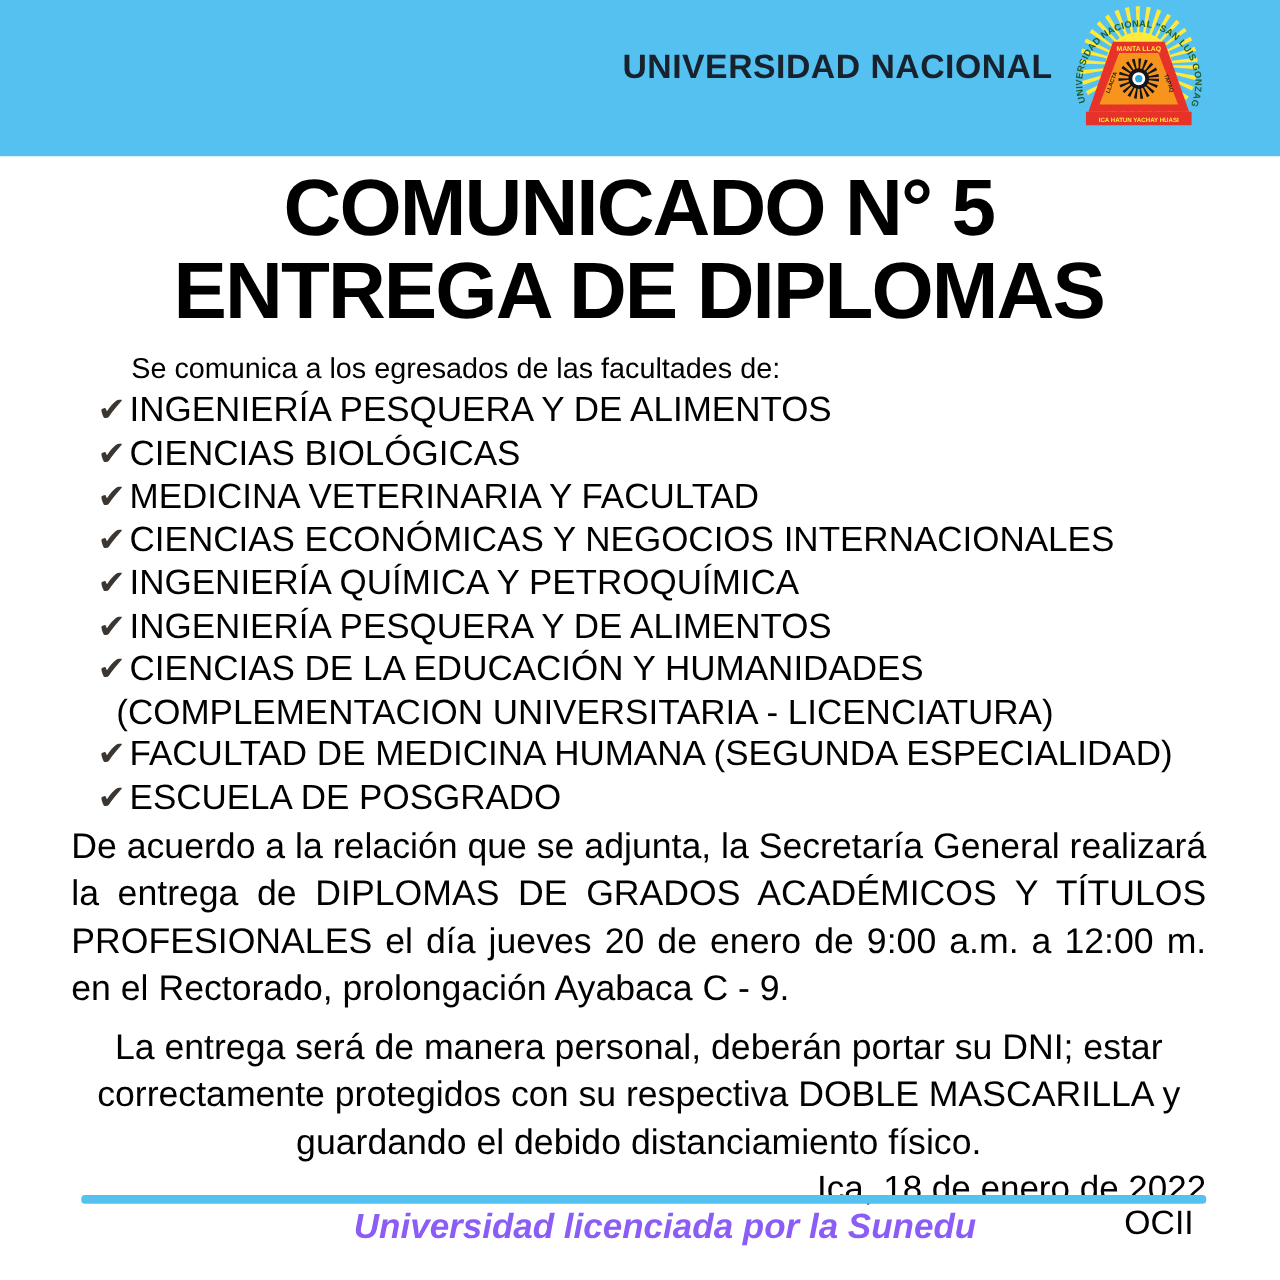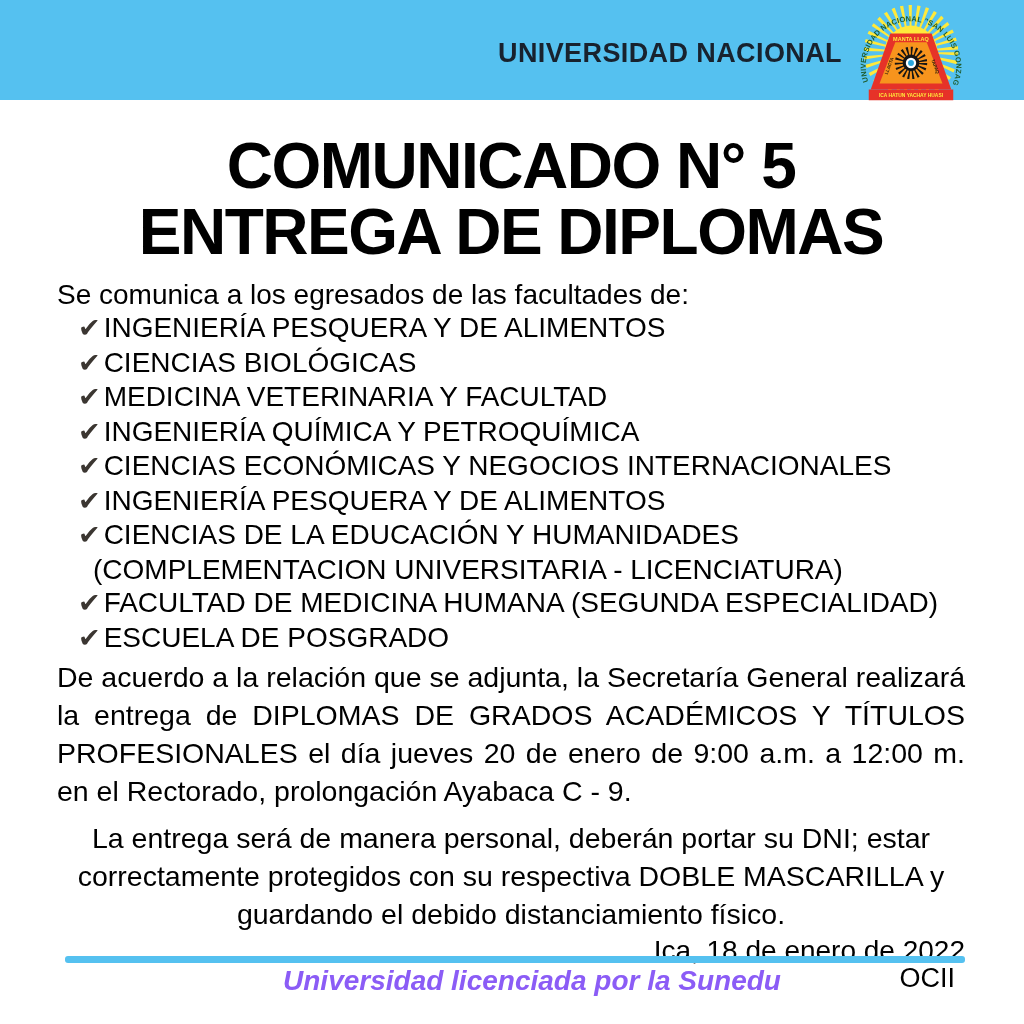--- a/index.html
+++ b/index.html
@@ -11,21 +11,21 @@
     background: #ffffff;
     overflow: hidden;
     font-family: "Liberation Sans", sans-serif;
     color: #000;
   }
 
   
   .topbar {
     position: absolute;
     top: 0; left: 0;
-    width: 1024px; height: 100px;
+    width: 1024px; height: 125px;
     background: #55C1F0;
   }
   .univ-name {
     position: absolute;
     top: 40px;
     right: 182px;
     text-align: right;
     color: #18222E;
     line-height: 1.0;
     white-space: nowrap;
@@ -62,22 +62,23 @@
     margin-top: 16px;
     text-align: center;
     font-size: 64px;
     font-weight: 700;
     letter-spacing: -1.5px;
     line-height: 66px;
     color: #000;
   }
   .intro {
     margin-top: 13px;
-    font-size: 28px;
+    font-size: 23px;
     line-height: 33px;
+    margin-left: 48px;
   }
   .faculty-list {
     list-style: none;
     margin-left: 21px;
   }
   .faculty-list li { line-height: 33.5px; font-size: 28px; }
   .check {
     font-size: 27px;
     color: #3B3631;
     margin-right: 3px;
@@ -176,22 +177,22 @@
       <div>COMUNICADO N° 5</div>
       <div>ENTREGA DE DIPLOMAS</div>
     </h1>
 
     <p class="intro">Se comunica a los egresados de las facultades de:</p>
 
     <ul class="faculty-list">
       <li><span class="check">✔</span><span>INGENIERÍA PESQUERA Y DE ALIMENTOS</span></li>
       <li><span class="check">✔</span><span>CIENCIAS BIOLÓGICAS</span></li>
       <li><span class="check">✔</span><span>MEDICINA VETERINARIA Y FACULTAD</span></li>
+      <li><span class="check">✔</span><span>CIENCIAS ECONÓMICAS Y NEGOCIOS INTERNACIONALES</span></li>
       <li><span class="check">✔</span><span>INGENIERÍA QUÍMICA Y PETROQUÍMICA</span></li>
-      <li><span class="check">✔</span><span>CIENCIAS ECONÓMICAS Y NEGOCIOS INTERNACIONALES</span></li>
       <li><span class="check">✔</span><span>INGENIERÍA PESQUERA Y DE ALIMENTOS</span></li>
       <li>
         <div><span class="check">✔</span><span>CIENCIAS DE LA EDUCACIÓN Y HUMANIDADES</span></div>
         <div class="cont-line">(COMPLEMENTACION UNIVERSITARIA - LICENCIATURA)</div>
       </li>
       <li><span class="check">✔</span><span>FACULTAD DE MEDICINA HUMANA (SEGUNDA ESPECIALIDAD)</span></li>
       <li><span class="check">✔</span><span>ESCUELA DE POSGRADO</span></li>
     </ul>
 
     <p class="para justified">De acuerdo a la relación que se adjunta, la Secretaría General realizará la entrega de DIPLOMAS DE GRADOS ACADÉMICOS Y TÍTULOS PROFESIONALES el día jueves 20 de enero de 9:00 a.m. a 12:00 m. en el Rectorado, prolongación Ayabaca C - 9.</p>

